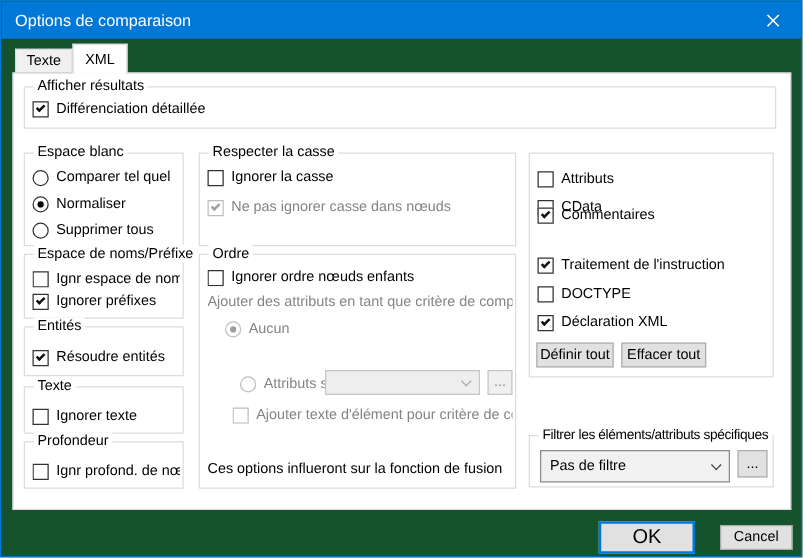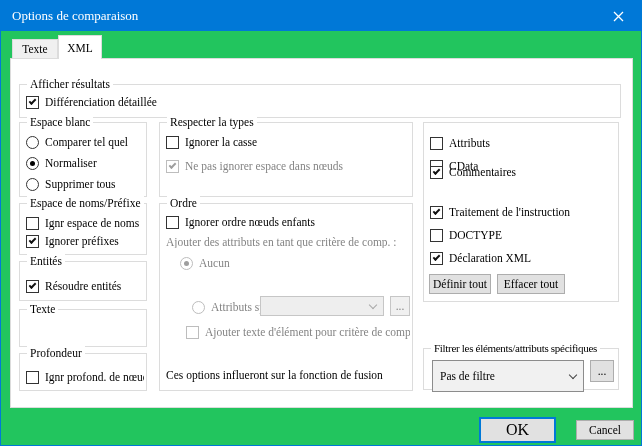--- a/index.html
+++ b/index.html
@@ -1,20 +1,20 @@
 <!DOCTYPE html>
 <html><head>
 <meta charset="utf-8">
 <style>
   html,body{margin:0;padding:0;background:#cfcfcf;}
   *{box-sizing:border-box;}
   .dialog{
     position:relative;width:642px;height:446px;
-    background:#22c55e;border:1px solid #0078d7;overflow:hidden;
-    font-family:Liberation Serif, serif;color:#000;
+    background:#14532d;border:1px solid #0078d7;overflow:hidden;
+    font-family:Liberation Sans, sans-serif;color:#000;
   }
   .titlebar{position:absolute;left:0;top:0;width:100%;height:30px;background:#0078d7;
     display:flex;align-items:center;}
   .titlebar .t{color:#fff;font-size:13px;padding-left:11px;}
   .closebtn{position:absolute;right:0;top:0;width:45px;height:30px;display:flex;
     align-items:center;justify-content:center;cursor:default;}
   .tabpage{position:absolute;left:9px;top:57px;width:623px;height:350px;background:#fff;
     border:1px solid #dcdcdc;z-index:1;}
   .tab{position:absolute;display:flex;align-items:center;justify-content:center;
     font-size:11.5px;border:1px solid #dcdcdc;z-index:3;}
@@ -68,21 +68,21 @@
   </div>
 
   <div class="tabpage"></div>
   <div class="tab inactive">
       <span>Texte</span>
     </div>
   <div class="tab active">
       <span>XML</span>
     </div>
 
-  <div class="grp" style="left:18px;top:83px;width:602px;height:34px">
+  <div class="grp" style="left:18px;top:68px;width:602px;height:34px">
     <span class="gt">Afficher résultats</span>
     <div class="row" style="left:6px;top:10px">
       <span class="cb on">
           <i class="mark"></i>
         </span>
       <span>Différenciation détaillée</span>
     </div>
   </div>
 
   <div class="grp" style="left:18px;top:121px;width:128px;height:75px">
@@ -120,41 +120,45 @@
     <div class="row" style="left:6px;top:17px">
       <span class="cb on">
           <i class="mark"></i>
         </span>
       <span>Résoudre entités</span>
     </div>
   </div>
 
   <div class="grp" style="left:18px;top:308px;width:128px;height:38px">
     <span class="gt">Texte</span>
+    <div class="row" style="left:6px;top:16px">
+      <span class="cb"></span>
+      <span>Ignorer texte</span>
+    </div>
   </div>
 
   <div class="grp" style="left:18px;top:352px;width:128px;height:38px">
     <span class="gt">Profondeur</span>
     <div class="row clip" style="left:6px;top:16px;width:118px">
       <span class="cb"></span>
       <span>Ignr profond. de nœud</span>
     </div>
   </div>
 
   <div class="grp" style="left:158px;top:121px;width:254px;height:75px">
-    <span class="gt">Respecter la types</span>
+    <span class="gt">Respecter la casse</span>
     <div class="row" style="left:6px;top:12px">
       <span class="cb"></span>
       <span>Ignorer la casse</span>
     </div>
     <div class="row dis" style="left:6px;top:36px">
       <span class="cb dis on">
           <i class="mark"></i>
         </span>
-      <span>Ne pas ignorer espace dans nœuds</span>
+      <span>Ne pas ignorer casse dans nœuds</span>
     </div>
   </div>
 
   <div class="grp" style="left:158px;top:202px;width:254px;height:188px">
     <span class="gt">Ordre</span>
     <div class="row clip" style="left:6px;top:11px;width:242px">
       <span class="cb"></span>
       <span>Ignorer ordre nœuds enfants</span>
     </div>
     <div class="note dis clip" style="left:6px;top:32px;width:244px">Ajouter des attributs en tant que critère de comp. :</div>
@@ -214,21 +218,21 @@
     <div class="btn" style="left:5px;top:151px;width:62px;height:20px">
       <span>Définir tout</span>
     </div>
     <div class="btn" style="left:73px;top:151px;width:68px;height:20px">
       <span>Effacer tout</span>
     </div>
   </div>
 
   <div class="grp" style="left:422px;top:347px;width:196px;height:42px">
     <span class="gt tight">Filtrer les éléments/attributs spécifiques</span>
-    <div class="combo" style="left:8px;top:11px;width:152px;height:32px">
+    <div class="combo" style="left:8px;top:11px;width:152px;height:26px">
       <span>Pas de filtre</span>
       <i class="chev"></i>
     </div>
     <div class="btn" style="left:166px;top:11px;width:24px;height:22px">
       <span>...</span>
     </div>
   </div>
 
   <div class="btn default" style="left:478px;top:416px;width:77px;height:26px">
     <span>OK</span>

